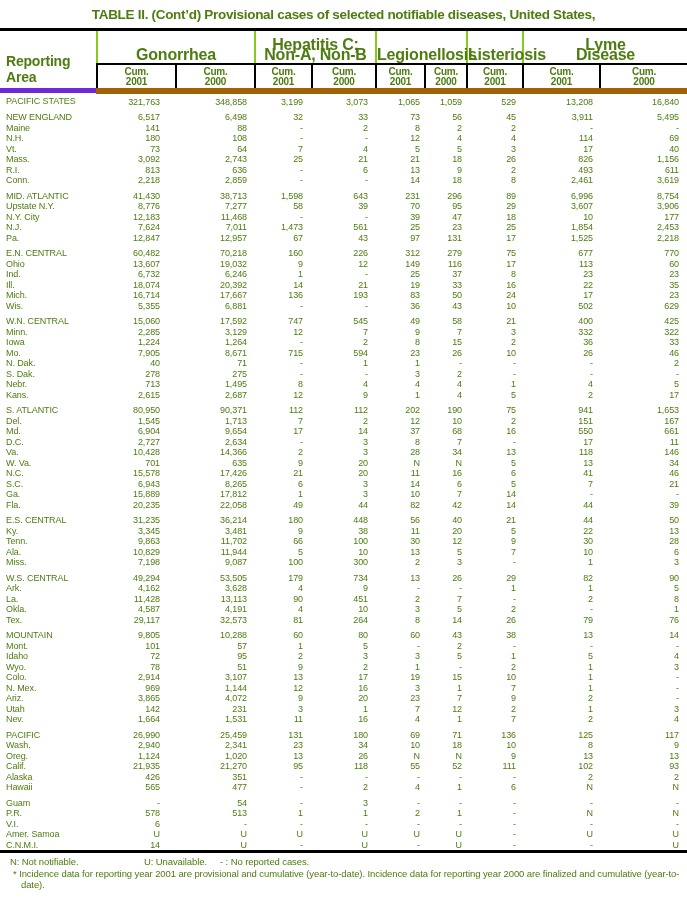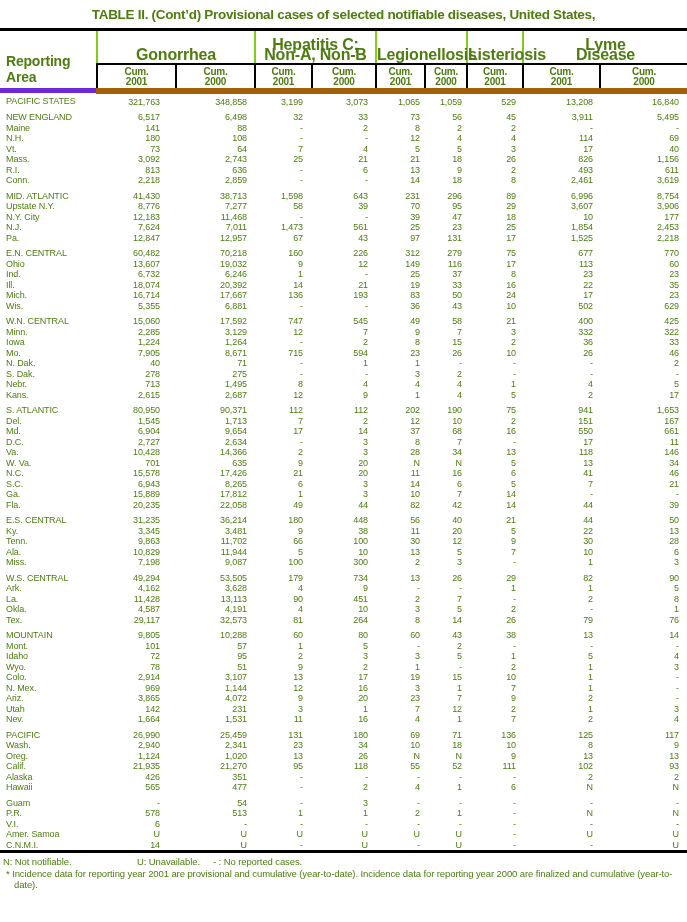--- a/index.html
+++ b/index.html
@@ -20,21 +20,21 @@
   tr.spacer td{height:5px;line-height:5px;padding:0;}
   tbody td:nth-child(2){padding-right:16px;}
   tbody td:nth-child(3){padding-right:8px;}
   tbody td:nth-child(4){padding-right:9px;}
   tbody td:nth-child(5){padding-right:8px;}
   tbody td:nth-child(6){padding-right:5px;}
   tbody td:nth-child(7){padding-right:5px;}
   tbody td:nth-child(8){padding-right:7px;}
   tbody td:nth-child(9){padding-right:7px;}
   tbody td:nth-child(10){padding-right:8px;}
-  .footnotes{margin-top:3px;padding-left:3px;font-size:9.5px;line-height:11px;letter-spacing:-0.1px;}
+  .footnotes{margin-top:3px;padding-left:10px;font-size:9.5px;line-height:11px;letter-spacing:-0.1px;}
   .fn-keys span{display:inline-block;}
   .fn-key-n{width:134px;}
   .fn-key-u{width:76px;}
   .fn-star{padding-left:11px;text-indent:-8px;margin-top:1px;width:672px;}
 </style>
 </head>
 <body>
 
 <div class="page">
   <div class="title">

